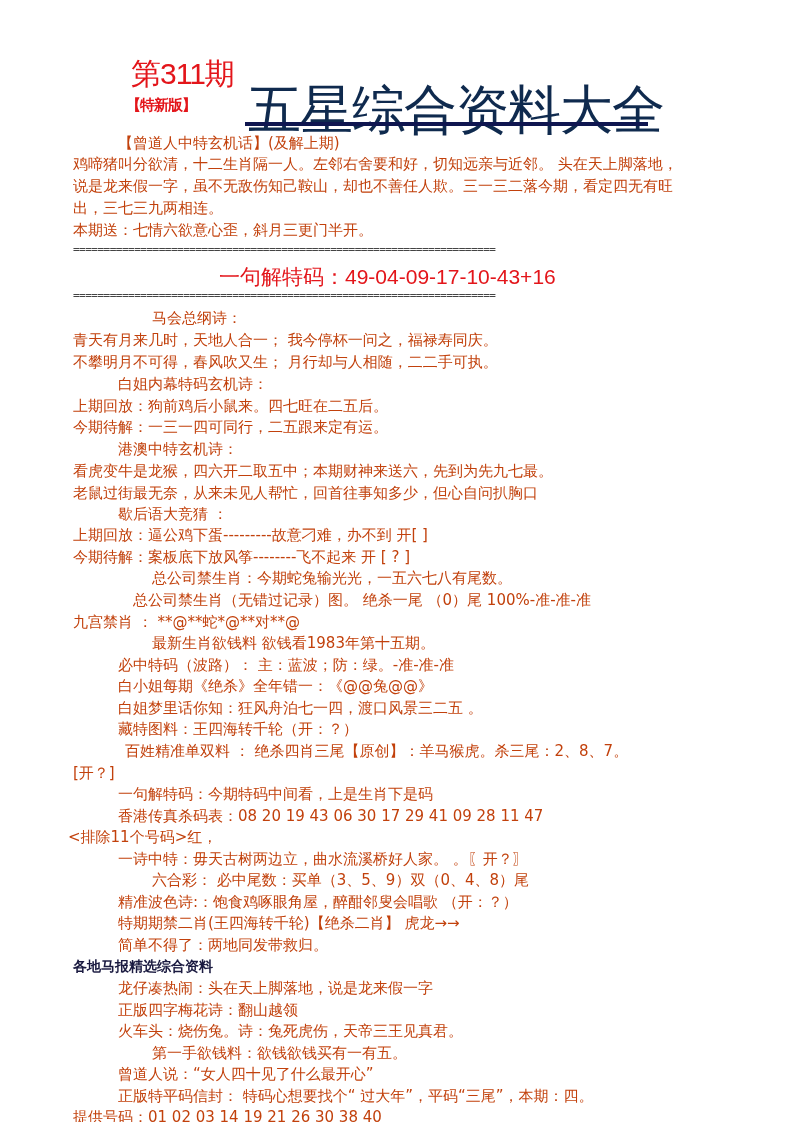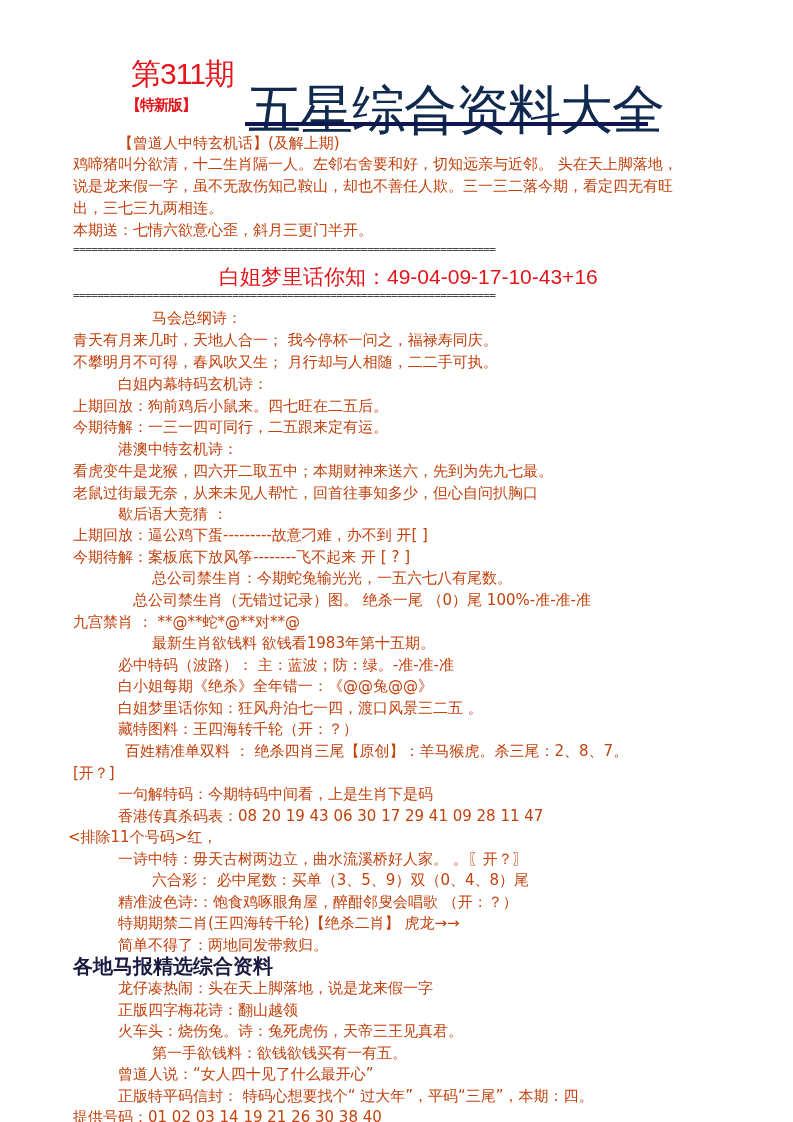--- a/index.html
+++ b/index.html
@@ -8,39 +8,39 @@
       font-family: "DejaVu Sans", sans-serif; color: #1a1a1a;
     }
     .abs { position: absolute; white-space: nowrap; }
     .issue { left: 131px; top: 58px; font-family: "Liberation Sans", sans-serif; font-size: 30px; color: #e3151a; letter-spacing: -1px; line-height: 32px; }
     .edition { left: 126px; top: 90px; font-family: "DejaVu Sans", sans-serif; font-size: 15px; color: #e3151a; font-weight: bold; line-height: 30px; letter-spacing: -1px; }
     .main-title { left: 248px; top: 70px; font-family: "DejaVu Serif", serif; font-size: 53px; color: #0f2a4e; line-height: 56px; letter-spacing: -1px; margin-top: 12px; }
     .title-underline { left: 245px; top: 122px; width: 403px; height: 4px; background: #0f1650; }
     .t { font-size: 15px; line-height: 22px; color: #c2410c; }
     .sep { left: 73px; font-family: "DejaVu Sans Mono", monospace; font-size: 11px; color: #444; letter-spacing: -0.5px; line-height: 12px; overflow: hidden; width: 575px; }
     .result { left: 219px; top: 264px; font-family: "Liberation Sans", sans-serif; font-size: 21px; color: #e3151a; line-height: 26px; }
-    .section-head { font-weight: bold; color: #1a1a40; font-size: 20px; line-height: 22px; }
+    .section-head { font-weight: bold; color: #1a1a40; font-size: 14px; line-height: 22px; }
   </style>
 </head>
 <body>
 
 <div class="abs issue">第311期</div>
 <div class="abs edition">【特新版】</div>
 <div class="abs main-title">五星综合资料大全</div>
 <div class="abs title-underline"></div>
 
 <div class="abs t" style="left:118px;top:132px;">【曾道人中特玄机话】(及解上期)</div>
 <div class="abs t" style="left:73px;top:153px;">鸡啼猪叫分欲清，十二生肖隔一人。左邻右舍要和好，切知远亲与近邻。 头在天上脚落地，</div>
 <div class="abs t" style="left:73px;top:175px;">说是龙来假一字，虽不无敌伤知己鞍山，却也不善任人欺。三一三二落今期，看定四无有旺</div>
 <div class="abs t" style="left:73px;top:197px;">出，三七三九两相连。</div>
 <div class="abs t" style="left:73px;top:219px;">本期送：七情六欲意心歪，斜月三更门半开。</div>
 
 <div class="abs sep" style="top:244px;">=====================================================================</div>
 <div class="abs result">
-  <span>白姐梦里话你知：</span><span>49-04-09-17-10-43+16</span>
+  <span>一句解特码：</span><span>49-04-09-17-10-43+16</span>
 </div>
 <div class="abs sep" style="top:290px;">=====================================================================</div>
 
 <div id="body-lines">
     <div class="abs t" style="left: 152px; top: 307px;">马会总纲诗：</div>
     <div class="abs t" style="left: 73px; top: 329px;">青天有月来几时，天地人合一；   我今停杯一问之，福禄寿同庆。</div>
     <div class="abs t" style="left: 73px; top: 351px;">不攀明月不可得，春风吹又生；   月行却与人相随，二二手可执。</div>
     <div class="abs t" style="left: 118px; top: 373px;">白姐内幕特码玄机诗：</div>
     <div class="abs t" style="left: 73px; top: 395px;">上期回放：狗前鸡后小鼠来。四七旺在二五后。</div>
     <div class="abs t" style="left: 73px; top: 416px;">今期待解：一三一四可同行，二五跟来定有运。</div>

